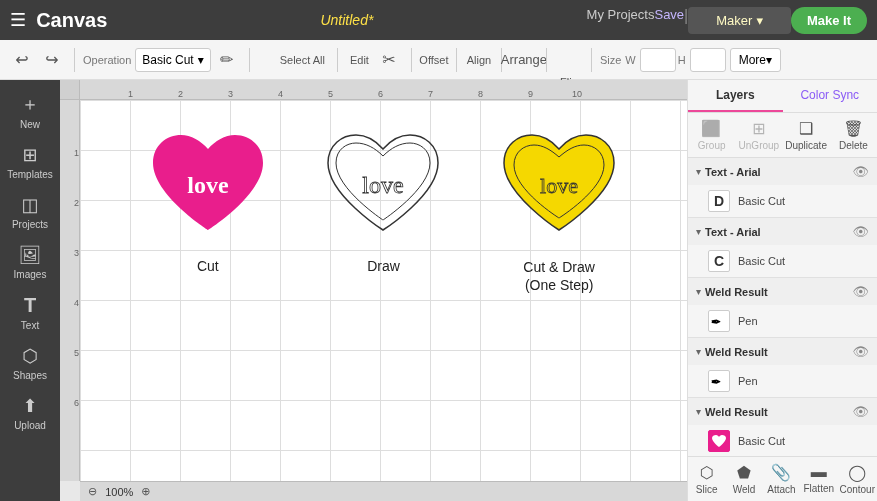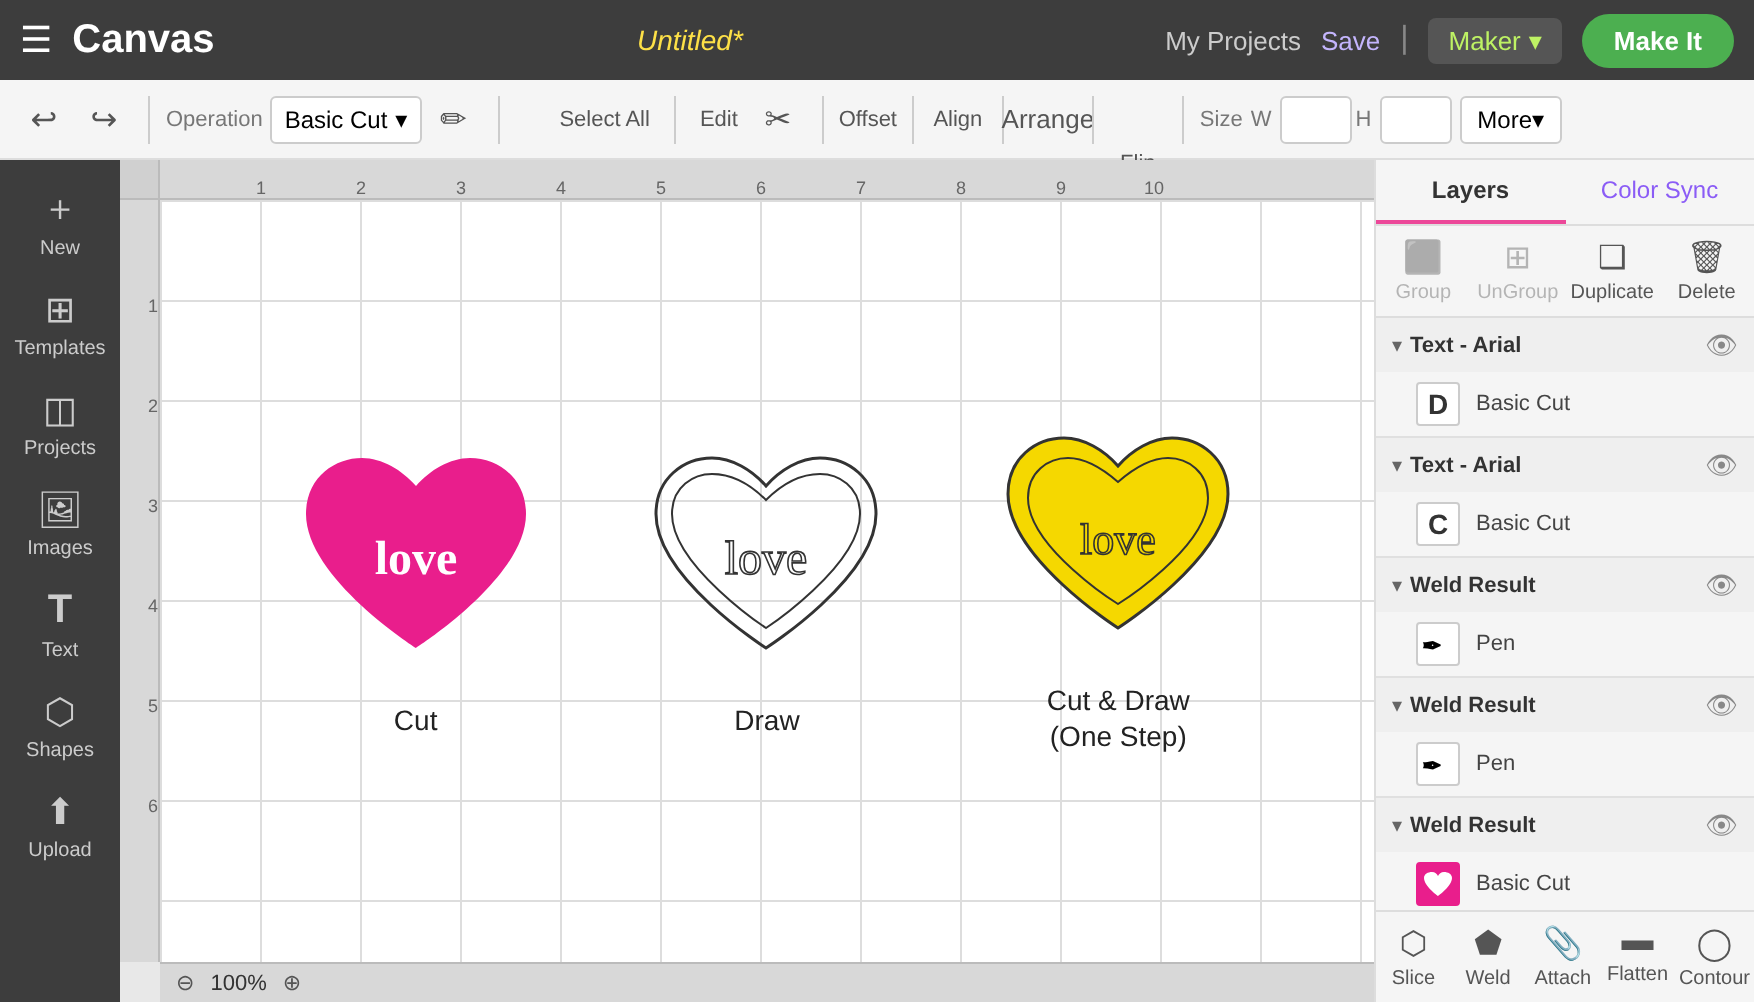--- a/index.html
+++ b/index.html
@@ -3,25 +3,25 @@
   <meta charset="utf-8">
   <style>
     * { box-sizing: border-box; margin: 0; padding: 0; }
     body { font-family: -apple-system, BlinkMacSystemFont, 'Segoe UI', sans-serif; background: #3d3d3d; width: 877px; height: 501px; overflow: hidden; display: flex; flex-direction: column; }
 
     
     .topbar { background: #3d3d3d; height: 40px; display: flex; align-items: center; padding: 0 10px; gap: 10px; flex-shrink: 0; }
     .topbar-menu-icon { color: #fff; font-size: 18px; cursor: pointer; }
     .topbar-logo { color: #fff; font-size: 20px; font-weight: 600; }
     .topbar-title { flex: 1; text-align: center; color: #fde047; font-size: 14px; font-style: italic; }
-    .topbar-right { display: flex; align-items: center; gap: 10px; }
+    .topbar-right { display: flex; }
     .topbar-link { color: #ccc; font-size: 13px; cursor: pointer; }
     .topbar-save { color: #c4b5fd; font-size: 13px; cursor: pointer; }
     .topbar-sep { color: #888; }
-    .topbar-maker { background: #555; color: #bef264; font-size: 13px; padding: 4px 10px; border-radius: 4px; cursor: pointer; display: flex; align-items: center; gap: 4px; }
+    .topbar-maker { background: #555; color: #fef9c3; font-size: 13px; padding: 4px 28px; border-radius: 4px; cursor: pointer; display: flex; align-items: center; gap: 4px; }
     .topbar-make { background: #4caf50; color: #fff; font-size: 13px; font-weight: 600; padding: 6px 16px; border-radius: 20px; cursor: pointer; }
 
     
     .toolbar { background: #f5f5f5; height: 40px; display: flex; align-items: center; padding: 0 8px; gap: 4px; border-bottom: 1px solid #ddd; flex-shrink: 0; }
     .toolbar-icon-btn { width: 28px; height: 28px; display: flex; align-items: center; justify-content: center; cursor: pointer; color: #555; border-radius: 3px; font-size: 16px; }
     .toolbar-sep { width: 1px; height: 24px; background: #ccc; margin: 0 4px; }
     .toolbar-group { display: flex; align-items: center; gap: 2px; }
     .toolbar-label { font-size: 11px; color: #777; margin-right: 2px; }
     .toolbar-dropdown { display: flex; align-items: center; background: #fff; border: 1px solid #ccc; border-radius: 3px; padding: 2px 6px; font-size: 12px; cursor: pointer; height: 24px; gap: 4px; }
     .toolbar-text-input { width: 36px; height: 24px; border: 1px solid #ccc; border-radius: 3px; text-align: center; font-size: 12px; }
@@ -38,21 +38,21 @@
 
     
     .canvas-area { flex: 1; background: #e8e8e8; position: relative; overflow: hidden; }
     .ruler-corner { position: absolute; top: 0; left: 0; width: 20px; height: 20px; background: #d0d0d0; z-index: 10; border-right: 1px solid #bbb; border-bottom: 1px solid #bbb; }
     .ruler-h { position: absolute; top: 0; left: 20px; right: 0; height: 20px; background: #d8d8d8; border-bottom: 1px solid #bbb; display: flex; align-items: flex-end; overflow: hidden; }
     .ruler-v { position: absolute; top: 20px; left: 0; bottom: 20px; width: 20px; background: #d8d8d8; border-right: 1px solid #bbb; display: flex; flex-direction: column; overflow: hidden; }
     .ruler-tick-h { position: absolute; bottom: 0; font-size: 9px; color: #666; display: flex; flex-direction: column; align-items: center; }
     .ruler-tick-v { position: absolute; right: 0; font-size: 9px; color: #666; display: flex; flex-direction: row; align-items: center; }
     .canvas-content { position: absolute; top: 20px; left: 20px; right: 0; bottom: 20px; background: white; overflow: hidden; }
     .canvas-grid { position: absolute; top: 0; left: 0; right: 0; bottom: 0; background-image: linear-gradient(#ddd 1px, transparent 1px), linear-gradient(90deg, #ddd 1px, transparent 1px); background-size: 50px 50px; }
-    .canvas-inner { position: absolute; top: 0; left: 0; right: 0; bottom: 0; display: flex; align-items: center; justify-content: space-around; padding: 20px 40px; }
+    .canvas-inner { position: absolute; top: 0; left: 0; right: 0; bottom: 0; display: flex; align-items: flex-start; justify-content: space-around; padding: 20px 40px; }
 
     
     .design-item { display: flex; flex-direction: column; align-items: center; gap: 8px; }
     .design-label { font-size: 14px; font-weight: 500; color: #222; text-align: center; }
 
     
     .heart-container { position: relative; width: 130px; height: 130px; }
     .heart-svg { width: 130px; height: 130px; }
 
     

